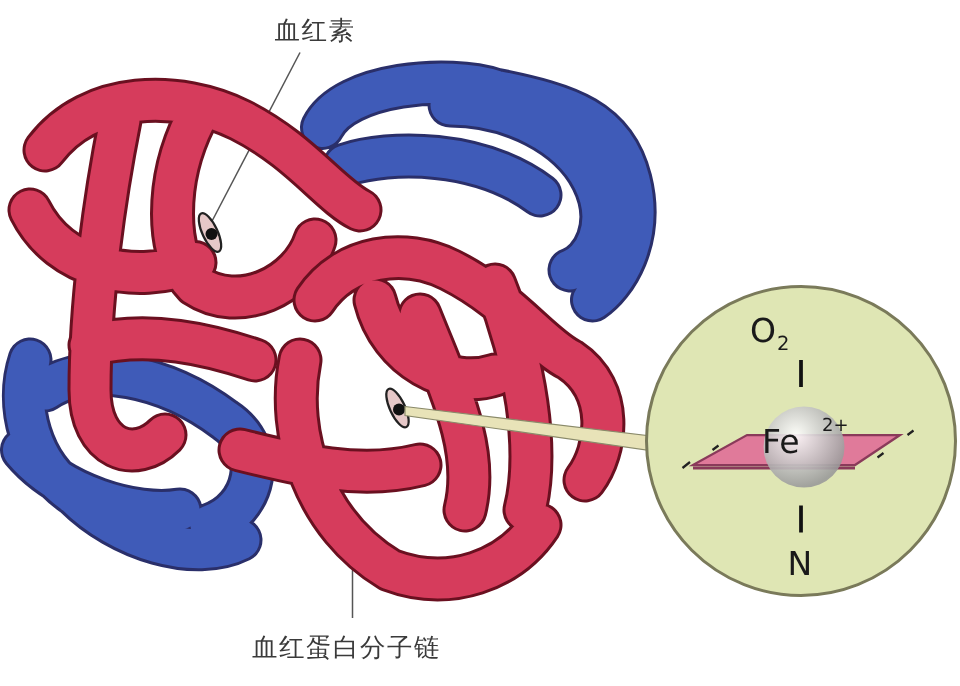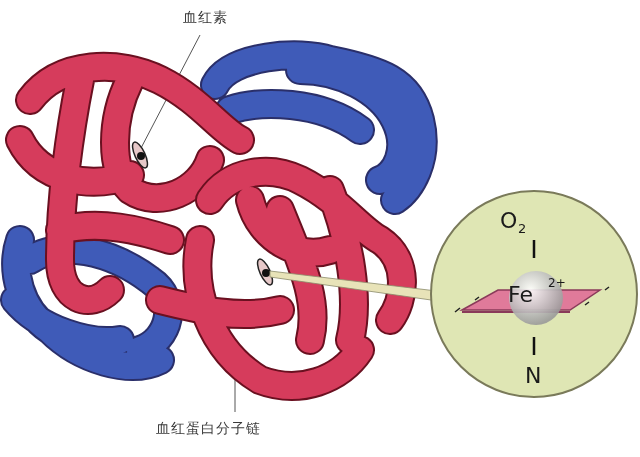--- a/index.html
+++ b/index.html
@@ -1,19 +1,19 @@
 <!DOCTYPE html>
 <html><head>
   <meta charset="utf-8">
   <style>
     html, body { margin:0; padding:0; background:#ffffff; }
     body { width:640px; height:457px; position:relative; overflow:hidden; font-family:"DejaVu Serif", serif; }
-    .label { position:absolute; font-family:"DejaVu Serif", serif; font-size:14px; color:#3a3a3a; letter-spacing:1px; }
+    .label { position:absolute; font-family:"DejaVu Serif", serif; font-size:17px; color:#3a3a3a; letter-spacing:1px; }
     #lbl-heme { left:183px; top:9px; }
-    #lbl-chain { left:156px; top:420px; }
+    #lbl-chain { left:168px; top:420px; }
     svg { position:absolute; left:0; top:0; }
     .inset-text { font-family:"DejaVu Sans", sans-serif; fill:#1a1a1a; }
   </style>
 </head>
 <body>
 
 <svg width="640" height="457" viewBox="0 0 640 457">
 
   <line x1="200" y1="35" x2="140" y2="150" stroke="#555" stroke-width="1"></line>
   <line x1="235" y1="370" x2="235" y2="412" stroke="#555" stroke-width="1"></line>

